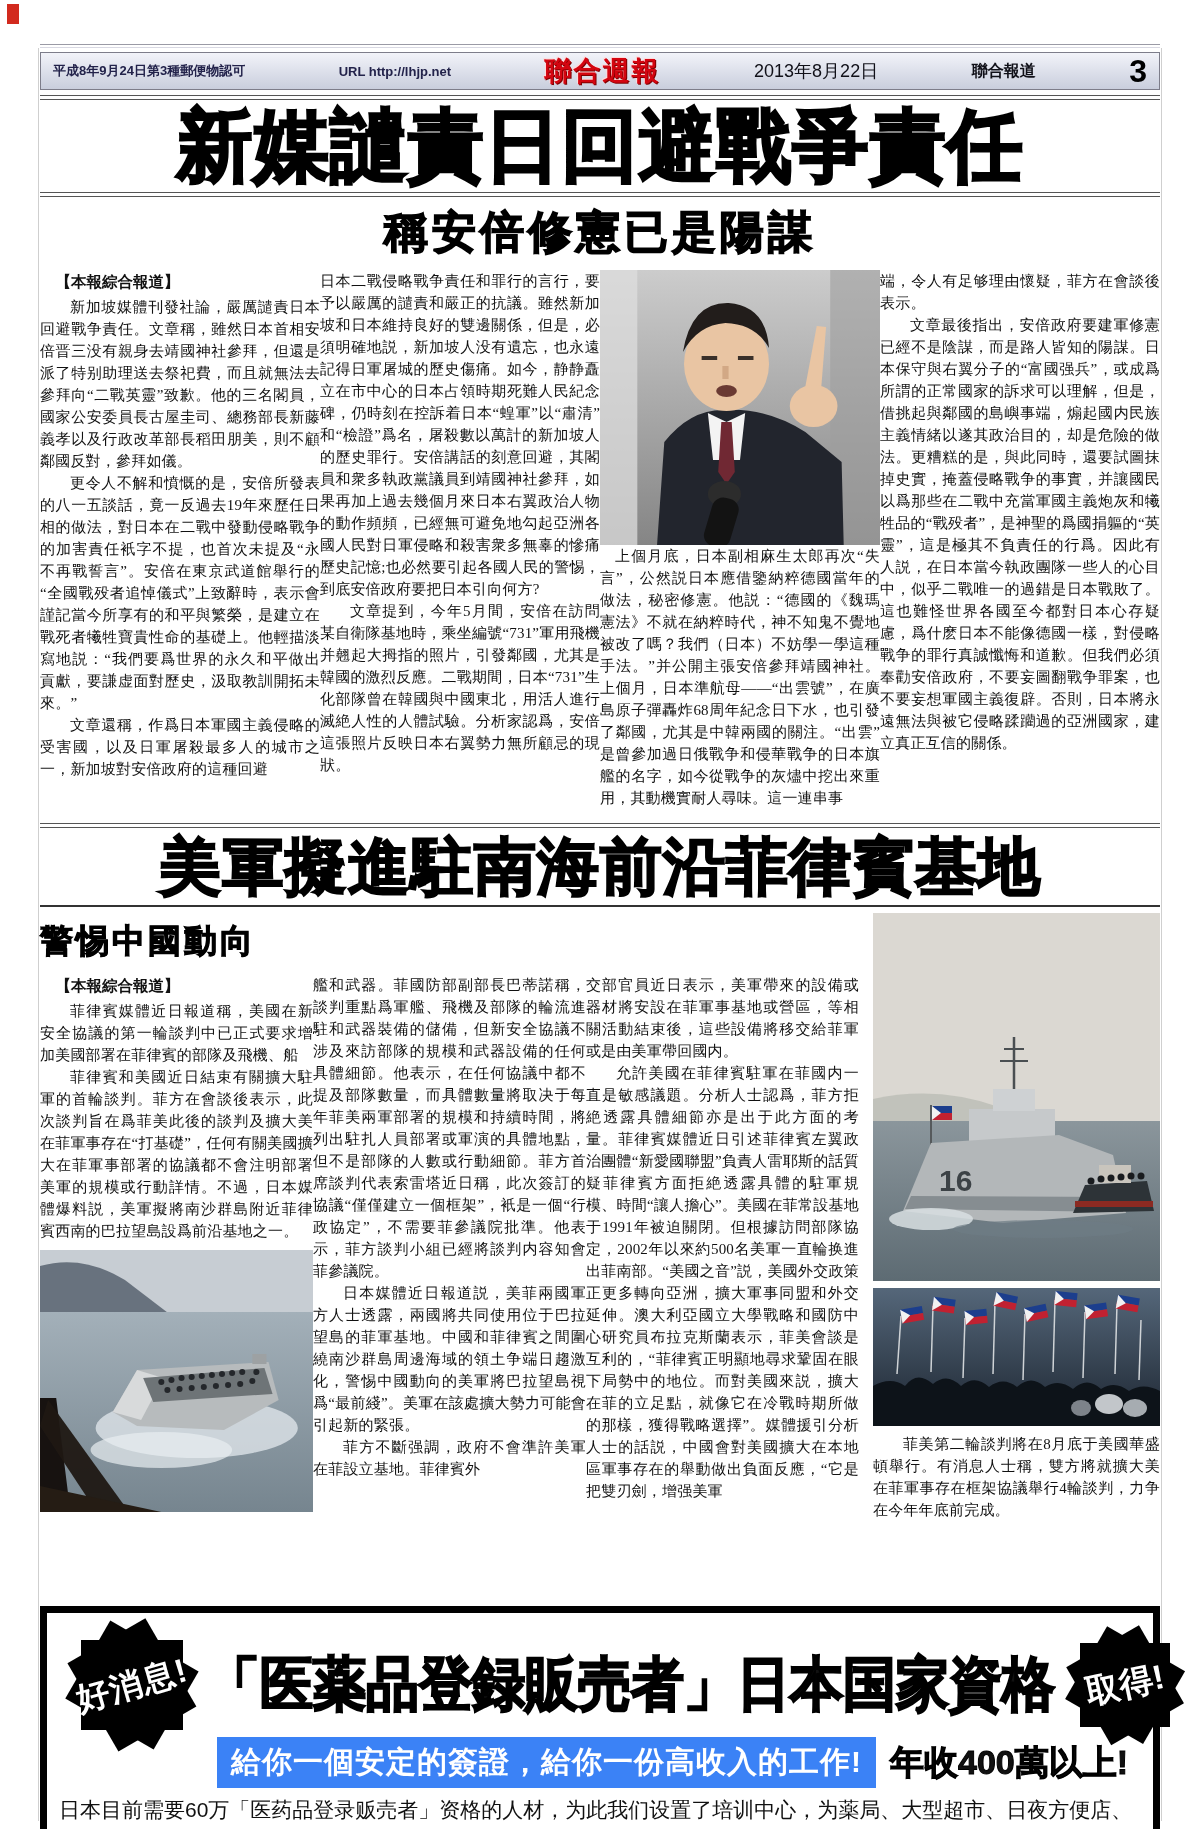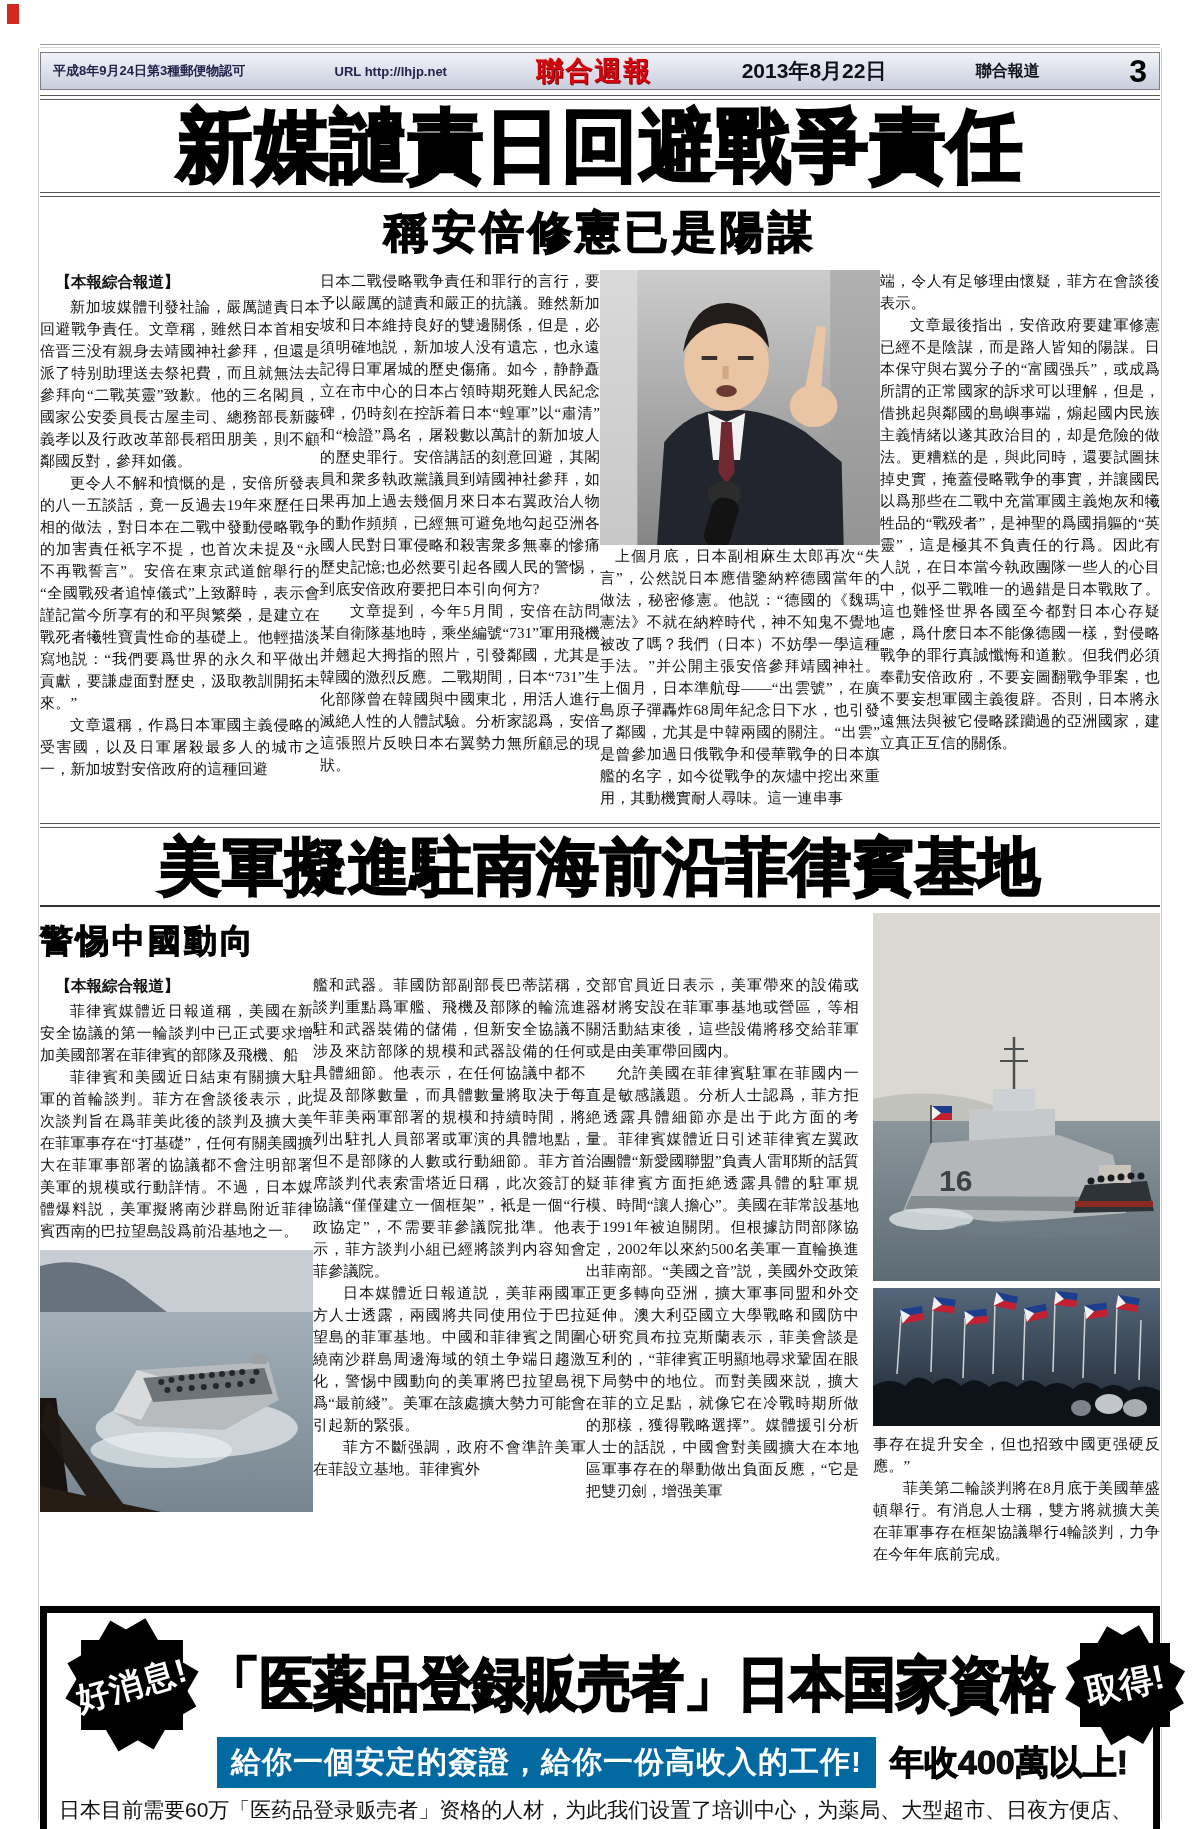--- a/index.html
+++ b/index.html
@@ -11,21 +11,21 @@
   .corner-mark{position:absolute;left:7px;top:4px;width:12px;height:20px;background:#d22a1e;}
   .top-hairline{border-top:1px solid #9a9aa5;border-bottom:1px solid #d8d8e2;height:2px;margin-bottom:4px;}
 
   
   .masthead{display:flex;align-items:center;justify-content:space-between;height:36px;
             border:1px solid #7d7d8a;background:linear-gradient(#f2f3f9,#c9cedd);
             padding:0 12px;font-family:"Liberation Sans","DejaVu Sans",sans-serif;}
   .mh-permit,.mh-url{font-size:13px;font-weight:bold;color:#22224a;}
   .mh-logo{font-size:27px;font-weight:900;color:#d40510;letter-spacing:2px;
            text-shadow:1px 1px 0 #7e0000, -1px -1px 0 #ffd9d9;}
-  .mh-date{font-size:21px;font-weight:bold;color:#101018;text-align:right;}
+  .mh-date{font-size:18px;font-weight:normal;color:#101018;text-align:right;}
   .mh-section{font-size:16px;font-weight:bold;color:#101018;}
   .mh-page{font-size:32px;font-weight:900;color:#000;line-height:1;}
 
   .hr-double{border-top:1px solid #555;border-bottom:1px solid #555;height:3px;margin:5px 0;}
   .hr-single{border-top:2px solid #333;margin:4px 0 6px 0;}
 
   h1,h2{margin:0;font-family:"Liberation Sans","DejaVu Sans",sans-serif;color:#000;}
   .headline1{font-size:76px;font-weight:900;text-align:center;letter-spacing:1px;
              line-height:1.08;-webkit-text-stroke:2.5px #000;transform:scaleY(1.04);}
   .subhead1{font-size:44px;font-weight:900;text-align:center;letter-spacing:4px;
@@ -61,21 +61,21 @@
   .burst .sq.s3{inset:16%;transform:rotate(60deg);}
   .burst span{position:absolute;inset:0;display:flex;align-items:center;justify-content:center;
               color:#fff;font-weight:900;z-index:2;}
   .burst-left{width:150px;height:132px;}
   .burst-left span{font-size:33px;transform:rotate(-16deg);letter-spacing:1px;}
   .burst-right{width:132px;height:124px;margin-left:4px;}
   .burst-right span{font-size:34px;transform:rotate(-12deg);}
   .ad-title{flex:1;text-align:center;font-size:53px;font-weight:900;white-space:nowrap;
             letter-spacing:0;-webkit-text-stroke:2px #000;transform:scaleY(1.1);}
   .ad-row2{display:flex;align-items:center;margin:-14px 0 6px 160px;position:relative;z-index:3;}
-  .ad-banner{background:#0369a1;color:#fff;font-size:30px;font-weight:900;padding:5px 14px;
+  .ad-banner{background:#3b82f6;color:#fff;font-size:30px;font-weight:900;padding:5px 14px;
              letter-spacing:1px;white-space:nowrap;}
   .ad-income{font-size:34px;font-weight:900;margin-left:14px;white-space:nowrap;
              -webkit-text-stroke:1px #000;}
   .ad-body{font-size:21px;line-height:1.5;margin:2px 2px 4px 2px;}
 </style>
 </head>
 <body>
 
 <div class="page">
   <div class="corner-mark"></div>
@@ -315,21 +315,20 @@
                   <rect x="244" y="15" width="22" height="7" fill="#c12131"></rect>
                   <path d="M244 8 L253 15 L244 22 Z" fill="#f1f1f1"></path>
                 </g>
             </g>
             <path d="M0 138 L0 98 Q18 88 32 98 Q44 82 60 96 Q74 84 88 98 Q102 86 116 99 Q130 88 144 99 Q158 86 172 99 Q186 90 200 101 Q214 88 228 101 Q242 92 256 103 Q270 94 287 103 L287 138 Z" fill="#0d1319"></path>
             <ellipse cx="236" cy="116" rx="14" ry="10" fill="#d6dade" opacity="0.9"></ellipse>
             <ellipse cx="262" cy="120" rx="12" ry="9" fill="#c2c8cd" opacity="0.85"></ellipse>
             <ellipse cx="208" cy="120" rx="10" ry="8" fill="#aeb4ba" opacity="0.7"></ellipse>
           </svg>
         </div>
-        <p class="para" style="text-indent:0">事存在提升安全，但也招致中國更强硬反應。”</p>
         <p class="para">菲美第二輪談判將在8月底于美國華盛頓舉行。有消息人士稱，雙方將就擴大美在菲軍事存在框架協議舉行4輪談判，力争在今年年底前完成。</p>
       </div>
     </div>
   </div>
 
   <div class="ad">
     <div class="ad-top">
       <div class="burst burst-left">
         <div class="sq s1"></div>
           <div class="sq s2"></div>

